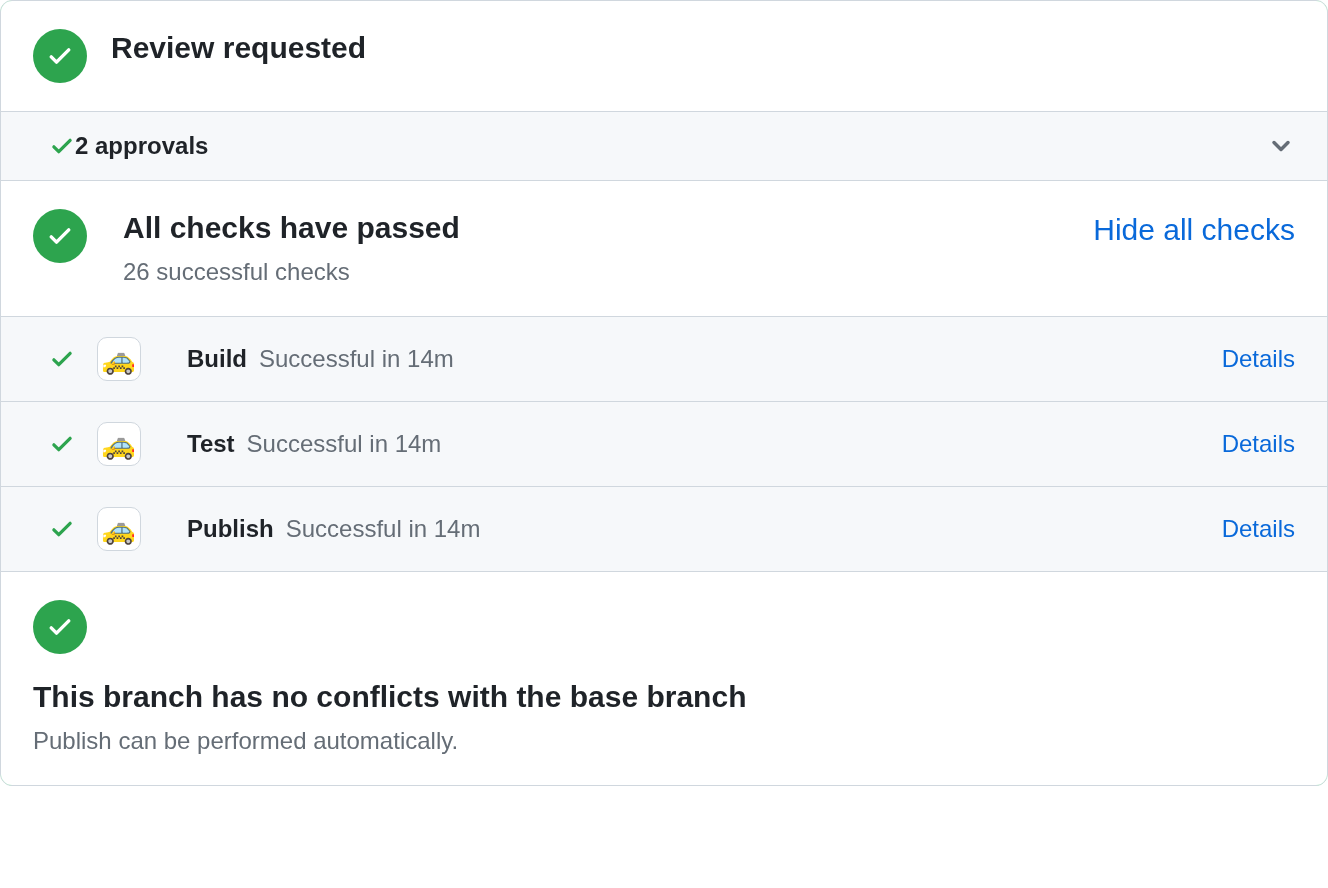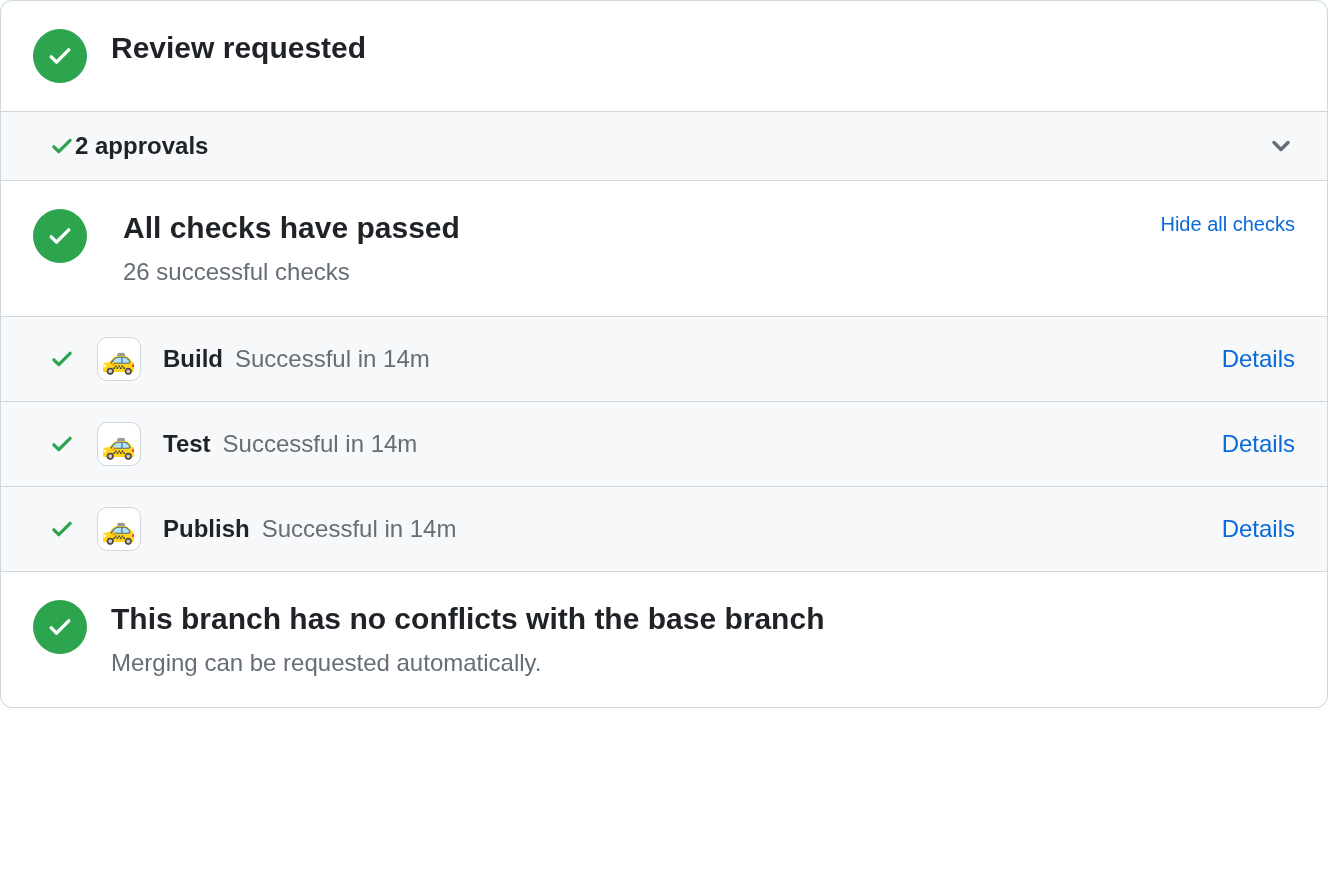--- a/index.html
+++ b/index.html
@@ -16,21 +16,21 @@
     overflow: hidden;
     background: #86efac;
   }
   .section {
     padding: 28px 32px 28px 32px;
     display: flex;
     align-items: flex-start;
     gap: 24px;
     background: #fff;
   }
-  .border-top { border-top: 1px solid #d0d7de; }
+  .border-top { border-top: 1px solid #d0d7de; flex-direction: column; }
   .big-badge {
     width: 54px; height: 54px;
     border-radius: 50%;
     background: #2da44e;
     display: flex; align-items: center; justify-content: center;
     flex-shrink: 0;
   }
   .big-badge svg { width: 28px; height: 28px; }
   .heading {
     font-size: 30px;
@@ -64,21 +64,21 @@
   .checks-header {
     display: flex;
     align-items: flex-start;
     padding: 28px 32px;
     gap: 36px;
     background: #fff;
     border-top: 1px solid #d0d7de;
   }
   .checks-header-content { flex: 1; }
   .hide-link {
-    font-size: 20px;
+    font-size: 30px;
     color: #0969da;
     cursor: pointer;
     white-space: nowrap;
     padding-top: 4px;
   }
   .check-row {
     display: flex;
     align-items: center;
     padding: 20px 32px 20px 48px;
     gap: 22px;
@@ -97,21 +97,21 @@
   .check-name {
     font-size: 24px;
     font-weight: 600;
     color: #1f2328;
   }
   .check-status {
     font-size: 24px;
     color: #656d76;
     margin-left: 12px;
   }
-  .check-meta { flex: 1; display:flex; align-items:center; }
+  .check-meta { flex: 1; display:flex; align-items:center;margin-left:24px; }
   .details-link {
     font-size: 24px;
     color: #0969da;
     cursor: pointer;
   }
   .merge-section {
     display: flex;
     align-items: center;
     padding: 28px 32px;
     gap: 24px;
@@ -217,18 +217,18 @@
   </div>
 
   <div class="section border-top">
     <div class="big-badge">
       <svg viewBox="0 0 16 16" fill="none">
           <path d="M3 8.5L6 11.5L13 4.5" stroke="#fff" stroke-width="2" stroke-linecap="round" stroke-linejoin="round"></path>
         </svg>
     </div>
     <div>
       <div class="heading">This branch has no conflicts with the base branch</div>
-      <div class="subtext">Merging can be requested automatically.</div>
+      <div class="subtext">Publish can be performed automatically.</div>
     </div>
   </div>
 
 
 </div>
 
 </body></html>

